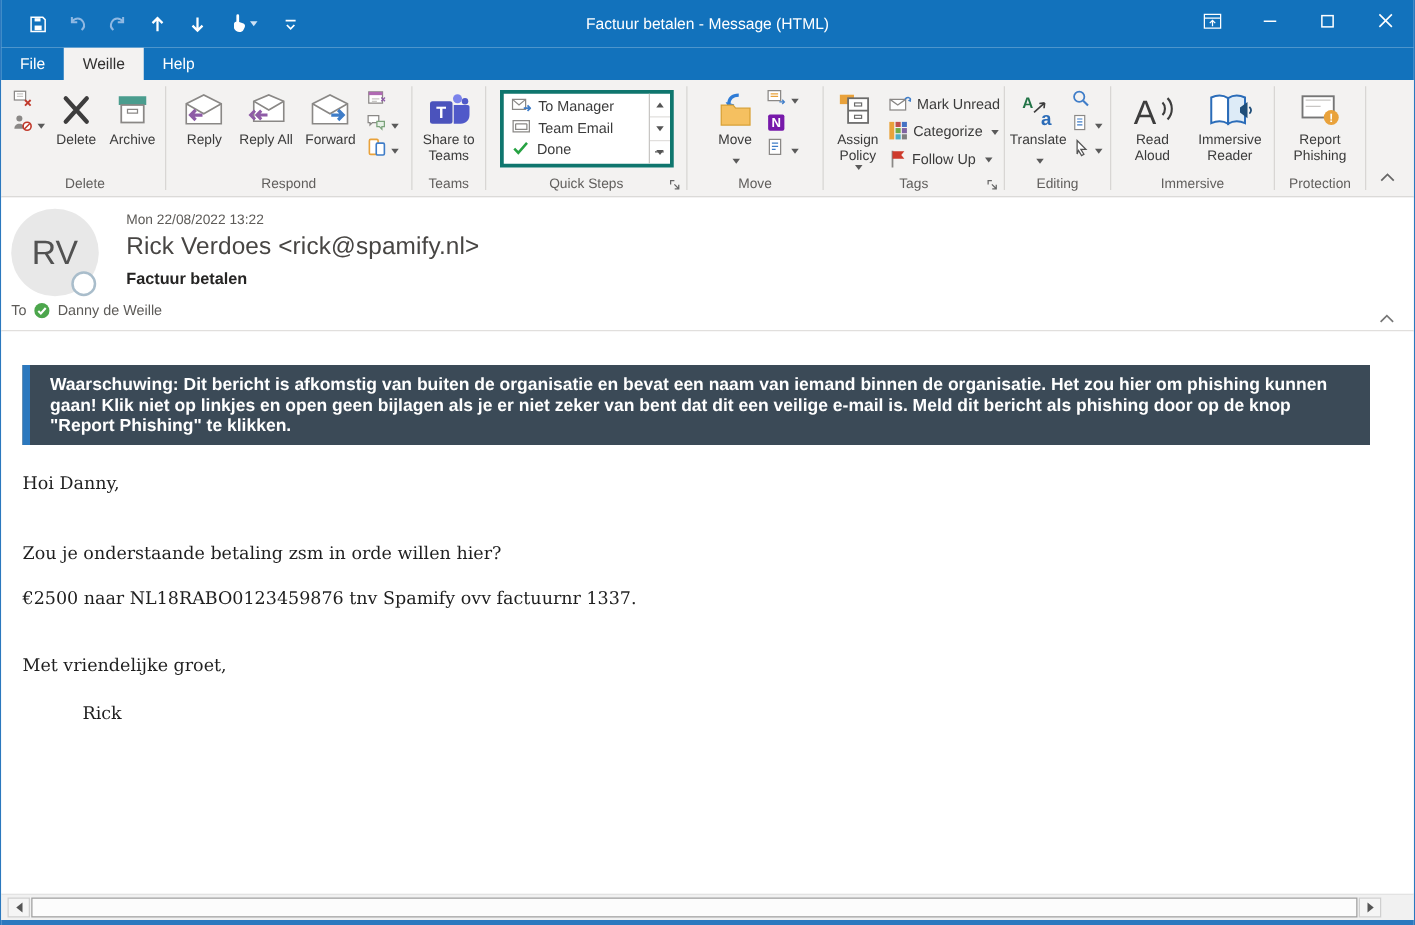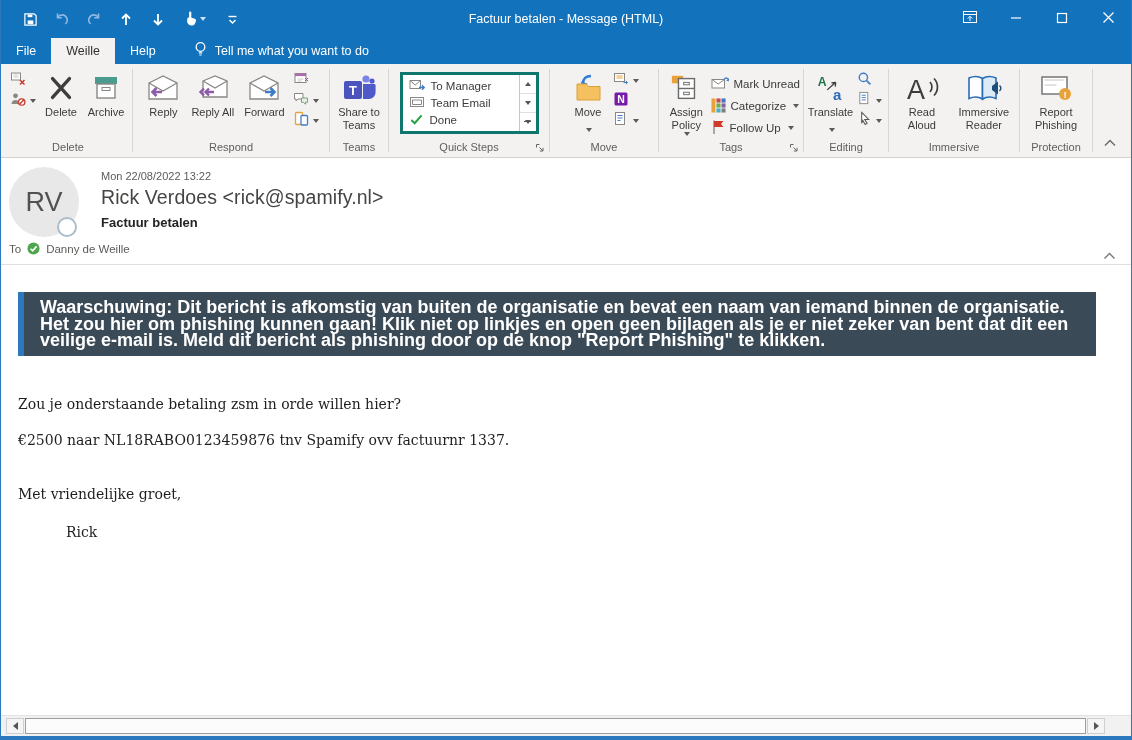--- a/index.html
+++ b/index.html
@@ -63,21 +63,21 @@
   .hdr-text { margin-left:92px; }
   .hdr-date { font-size:11px; color:#5d5b58; padding-top:3px; }
   .hdr-sender { font-size:19.5px; color:#474543; margin-top:4px; font-weight:400; letter-spacing:.1px;}
   .hdr-subject { font-size:13px; color:#252423; font-weight:700; margin-top:6px; }
   .to-row { position:absolute; left:8px; top:84px; display:flex; align-items:center; gap:6px; font-size:11.5px; color:#5d5b58; }
   .collapse-header { position:absolute; right:14px; top:88px; }
 
   
   .msgbody { flex:1; background:#fff; overflow:hidden; }
   .banner { margin:27px 35px 0 17px; background:#3B4A57; border-left:6px solid #2B78BE; color:#fff;
-            font-size:18px; font-weight:700; line-height:16.5px; padding:7px 16px 7px 16px; min-height:48px;
+            font-size:14px; font-weight:700; line-height:16.5px; padding:7px 16px 7px 16px; min-height:48px;
             display:flex; align-items:center; }
   .paras { margin-left:17px; font-family:"DejaVu Serif", serif; font-size:14px; color:#1f1f1f; }
   .p1 { margin-top:23px; } .p2 { margin-top:40px; } .p3 { margin-top:20px; } .p4 { margin-top:38px; } .p5 { margin-top:22px;margin-left:48px; }
 
   
   .scrollrow { height:21px; background:#f1f1f1; border-top:1px solid #e3e3e3; display:flex; align-items:center; padding:0 26px 0 5px; gap:1px; flex:0 0 auto;}
   .sc-btn { width:18px; height:16px; background:#f5f5f5; border:1px solid #cfcfcf; display:flex; align-items:center; justify-content:center; }
   .tri-l { width:0;height:0;border-top:4px solid transparent;border-bottom:4px solid transparent;border-right:5px solid #555;}
   .tri-r { width:0;height:0;border-top:4px solid transparent;border-bottom:4px solid transparent;border-left:5px solid #555;}
   .sc-track { flex:1; height:16px; display:flex; }
@@ -172,27 +172,20 @@
               <path d="M1.5 1.5 11.5 11.5M11.5 1.5 1.5 11.5" stroke="#fff" stroke-width="1.3"></path>
             </svg></span>
       </div>
     </div>
   </div>
 
   <div class="tabrow">
     <div class="tab">File</div>
     <div class="tab selected">Weille</div>
     <div class="tab">Help</div>
-    <div class="tellme">
-      <span><svg width="15" height="17" viewBox="0 0 15 17">
-            <circle cx="7.5" cy="6" r="4.3" fill="none" stroke="#fff" stroke-width="1.3"></circle>
-            <path d="M5.8 11.8h3.4M6.3 14h2.3" stroke="#fff" stroke-width="1.2"></path>
-          </svg></span>
-      <span>Tell me what you want to do</span>
-    </div>
   </div>
 
   <div class="ribbon">
 
     <div class="rgroup" style="width:126px;">
       <div class="rgroup-content">
         <div class="smallcol">
           <div class="srow">
             <span><svg width="16" height="15" viewBox="0 0 16 15">
                   <rect x="1.5" y="2" width="9" height="7" fill="#fff" stroke="#8a8886"></rect>
@@ -579,20 +572,21 @@
             <path d="M2 6.5 7 1.5l5 5" fill="none" stroke="#777" stroke-width="1.4"></path>
           </svg></span>
     </div>
   </div>
 
   <div class="msgbody">
     <div class="banner">
       <span>Waarschuwing: Dit bericht is afkomstig van buiten de organisatie en bevat een naam van iemand binnen de organisatie. Het zou hier om phishing kunnen gaan! Klik niet op linkjes en open geen bijlagen als je er niet zeker van bent dat dit een veilige e-mail is. Meld dit bericht als phishing door op de knop "Report Phishing" te klikken.</span>
     </div>
     <div class="paras">
+      <p class="p1">Hoi Danny,</p>
       <p class="p2">Zou je onderstaande betaling zsm in orde willen hier?</p>
       <p class="p3">€2500 naar NL18RABO0123459876 tnv Spamify ovv factuurnr 1337.</p>
       <p class="p4">Met vriendelijke groet,</p>
       <p class="p5">Rick</p>
     </div>
   </div>
 
   <div class="scrollrow">
     <div class="sc-btn">
         <span class="tri-l"></span>

